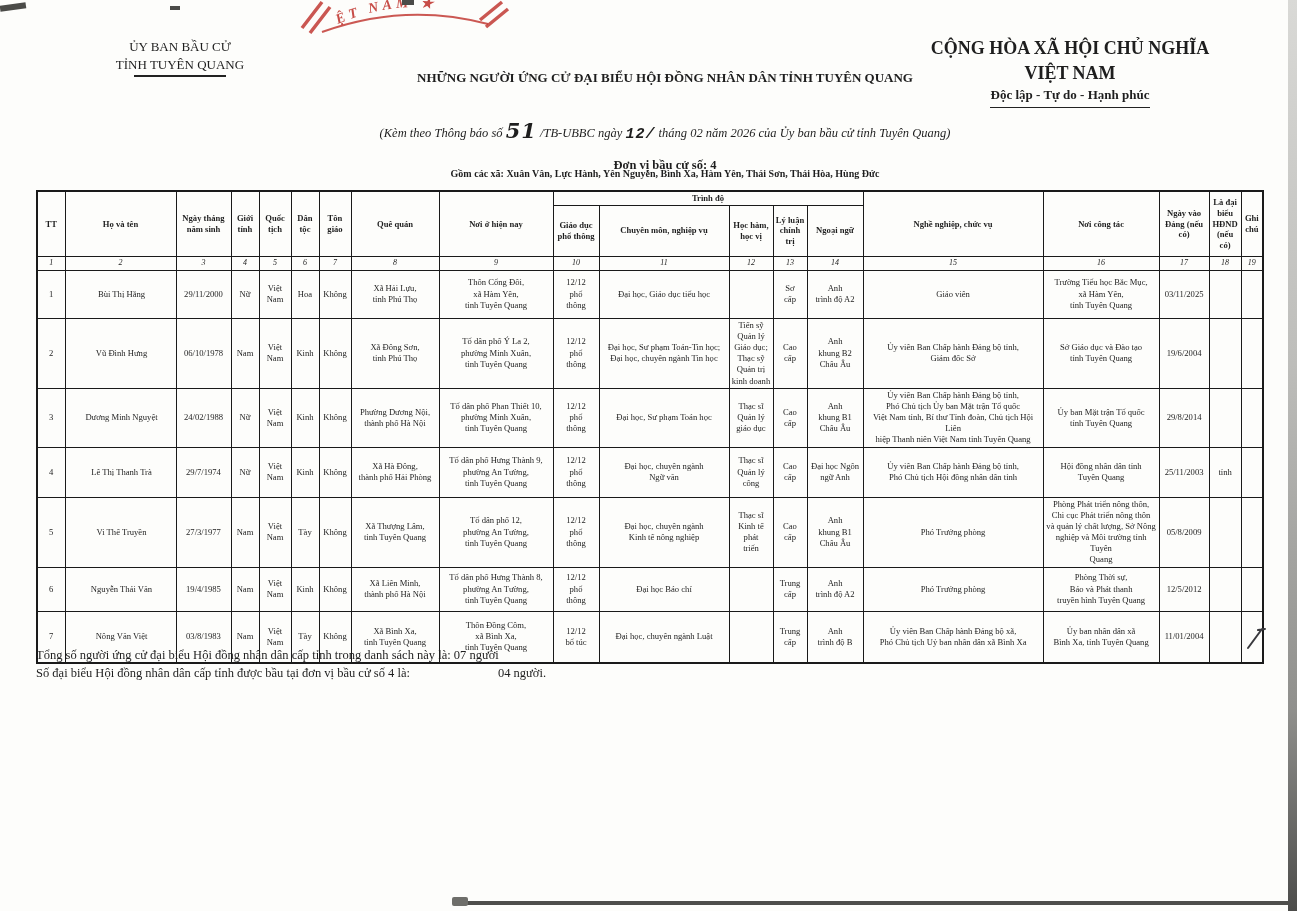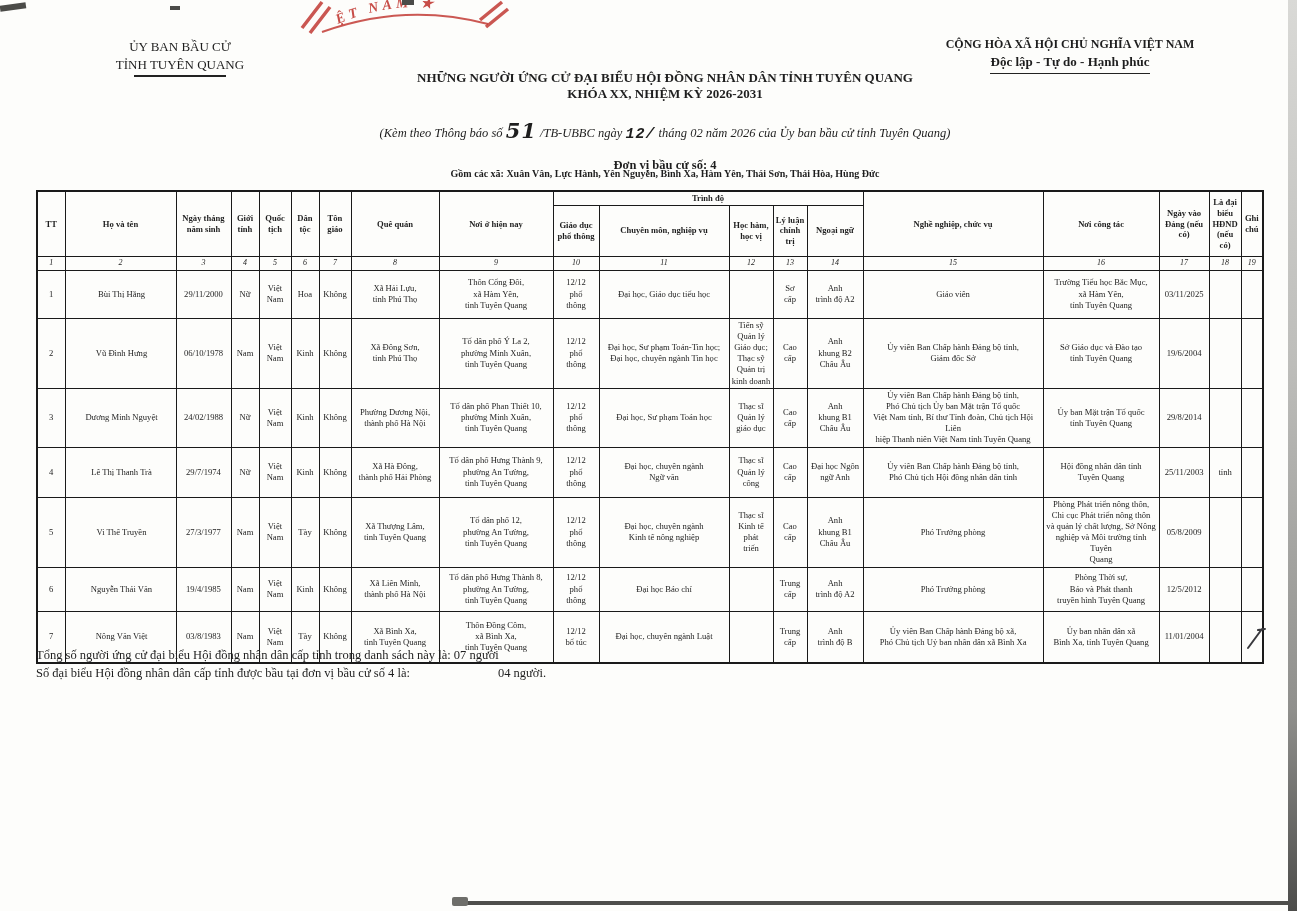--- a/index.html
+++ b/index.html
@@ -7,21 +7,21 @@
     position:relative;width:1297px;height:911px;background:#fdfdfb;
     font-family:"Liberation Serif","DejaVu Serif",serif;color:#1e1e1e;
     overflow:hidden;
   }
   
   .issuer{position:absolute;left:60px;top:38px;width:240px;text-align:center;
     font-weight:normal;font-size:13px;line-height:1.35;}
   .issuer .rule{width:92px;height:1.5px;background:#222;margin:2px auto 0;}
   .motto{position:absolute;left:930px;top:36px;width:280px;text-align:center;
     font-weight:bold;line-height:1.4;}
-  .motto .l1{font-size:12px;text-align:center;}
+  .motto .l1{font-size:18px;text-align:center;}
   .motto .l2{font-size:13px;}
   .motto .rule{width:160px;height:1.5px;background:#222;margin:2px auto 0;}
   .doc-title{position:absolute;left:340px;top:70px;width:650px;text-align:center;
     font-weight:bold;font-size:13px;line-height:1.25;}
   .subtitle{position:absolute;left:300px;top:117px;width:730px;text-align:center;
     font-style:italic;font-size:12.5px;}
   .hw{font-family:"DejaVu Serif",serif;font-weight:bold;font-style:italic;font-size:21px;
     letter-spacing:1px;position:relative;top:1px;}
   .hw.day{font-size:15px;font-family:Liberation Mono, monospace;}
   .unit-line{position:absolute;left:340px;top:152px;width:650px;text-align:center;
@@ -88,21 +88,20 @@
   </div>
 
   <div class="motto">
     <div class="l1">CỘNG HÒA XÃ HỘI CHỦ NGHĨA VIỆT NAM</div>
     <div class="l2">Độc lập - Tự do - Hạnh phúc</div>
     <div class="rule"></div>
   </div>
 
   <div class="doc-title">
     <div>NHỮNG NGƯỜI ỨNG CỬ ĐẠI BIỂU HỘI ĐỒNG NHÂN DÂN TỈNH TUYÊN QUANG</div>
-    <div>KHÓA XX, NHIỆM KỲ 2026-2031</div>
   </div>
 
   <div class="subtitle">
     <span>(Kèm theo Thông báo số</span>
     <span class="hw">51</span>
     <span>/TB-UBBC ngày</span>
     <span class="hw day">12/</span>
     <span>tháng 02 năm 2026 của Ủy ban bầu cử tỉnh Tuyên Quang)</span>
   </div>
 

